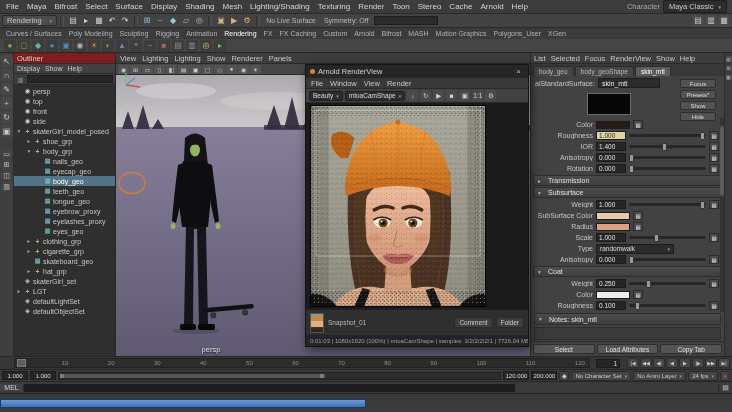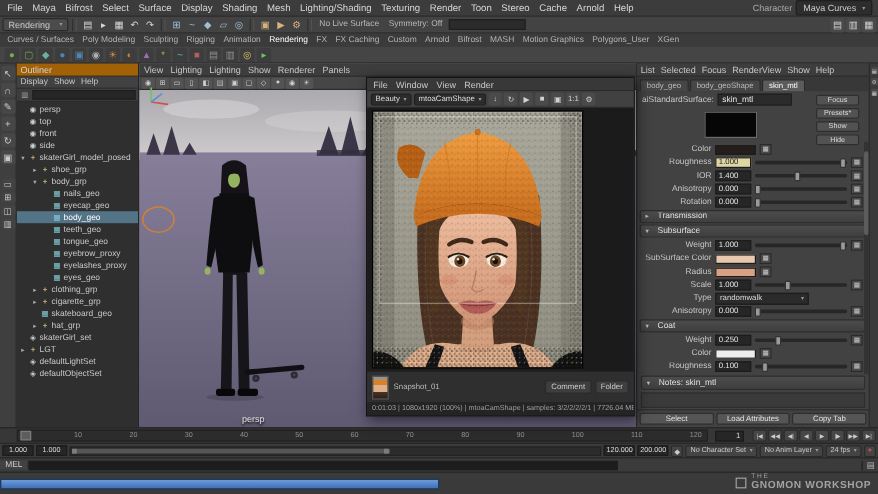--- a/index.html
+++ b/index.html
@@ -38,21 +38,21 @@
   .shelf-ic{width:12px;height:12px;border-radius:2px;background:#3d3d3d;display:flex;align-items:center;justify-content:center;font-size:8px}
 
   
   #toolbox{position:absolute;left:0;top:53px;width:14px;bottom:56px;background:#3f3f3f;border-right:1px solid #2c2c2c;display:flex;flex-direction:column;align-items:center;padding-top:2px;gap:2px}
   .tb{width:12px;height:12px;font-size:8px;color:#c9c9c9;display:flex;align-items:center;justify-content:center;background:#474747;border-radius:2px}
   .tb-spacer{height:8px}
   .tb.layout{height:9px;font-size:7px;background:#434343}
 
   
   #outliner{position:absolute;left:14px;top:53px;width:102px;bottom:56px;display:flex;flex-direction:column;background:#373737;border-right:1px solid #262626}
-  .panel-head{height:11px;background:#a16207;display:flex;align-items:center;padding:0 3px;font-size:7.5px;color:#d0d0d0;border-bottom:1px solid #2c2c2c}
+  .panel-head{height:11px;background:#7f1d1d;display:flex;align-items:center;padding:0 3px;font-size:7.5px;color:#d0d0d0;border-bottom:1px solid #2c2c2c}
   .panel-menus{height:10px;display:flex;gap:5px;align-items:center;padding:0 3px;font-size:7px;background:#414141;border-bottom:1px solid #2c2c2c}
   .outl-search{height:11px;display:flex;align-items:center;gap:2px;padding:0 2px;background:#3d3d3d;border-bottom:1px solid #2c2c2c}
   .outl-search .sicon{width:9px;height:9px;font-size:6px;color:#aaa}
   .outl-search input{flex:1;min-width:0;height:8px;background:#262626;border:1px solid #1e1e1e;color:#ddd;font-size:6.5px;padding:0 2px}
   .outl-list{flex:1;background:#2f2f2f;overflow:hidden;padding-top:1px}
   .outl-row{display:flex;height:10px;align-items:center;font-size:7px;gap:2px;padding-left:2px;white-space:nowrap}
   .outl-row.i1{padding-left:12px}
   .outl-row.i2{padding-left:22px}
   .outl-row.sel{background:#537387;color:#fff}
   .o-arrow{width:6px;font-size:5.5px;color:#aaa;text-align:center;flex:0 0 auto}
@@ -185,21 +185,21 @@
         <span class="menu-item">Render</span>
         <span class="menu-item">Toon</span>
         <span class="menu-item">Stereo</span>
         <span class="menu-item">Cache</span>
         <span class="menu-item">Arnold</span>
         <span class="menu-item">Help</span>
       </div>
     <div class="workspace">
       <span>Character</span>
       <span class="ws-box">
-          <span>Maya Curves</span>
+          <span>Maya Classic</span>
         </span>
     </div>
   </div>
 
   <div class="row" id="statusline">
     <span class="mode-drop">
         <span>Rendering</span>
       </span>
     <span class="divider"></span>
     <div class="icon-group g-file">
@@ -541,20 +541,25 @@
       <span class="vp-label">persp</span>
       <svg class="vp-axis" width="24" height="20">
         <line x1="6" y1="14" x2="20" y2="16" stroke="#d04f4f" stroke-width="1.4"></line>
         <line x1="6" y1="14" x2="6" y2="2" stroke="#6fc06f" stroke-width="1.4"></line>
         <line x1="6" y1="14" x2="15" y2="7" stroke="#5f8fd0" stroke-width="1.4"></line>
       </svg>
     </div>
   </div>
 
   <div id="renderview">
+    <div class="rv-title">
+      <span class="rv-dot"></span>
+      <span>Arnold RenderView</span>
+      <span class="rv-close">×</span>
+    </div>
     <div class="rv-menus">
 
     <span>File</span>
         <span>Window</span>
         <span>View</span>
         <span>Render</span>
       </div>
     <div class="rv-toolbar">
       <span class="rv-drop">
           <span>Beauty</span>
@@ -947,21 +952,14 @@
     <span class="cl-mel">MEL</span>
     <input class="cl-input" value="" style="">
     <span class="cl-result"></span>
     <span class="cl-icon">▤</span>
   </div>
 
   <div class="row" id="helpline">
     <div class="progress" style="width: 50%;"></div>
   </div>
 
-  <div id="watermark">
-    <span class="wm-icon"></span>
-    <div class="wm-text">
-      <div class="wm-the">THE</div>
-      <div class="wm-main">GNOMON WORKSHOP</div>
-    </div>
-  </div>
 
 </div>
 
 </body></html>

